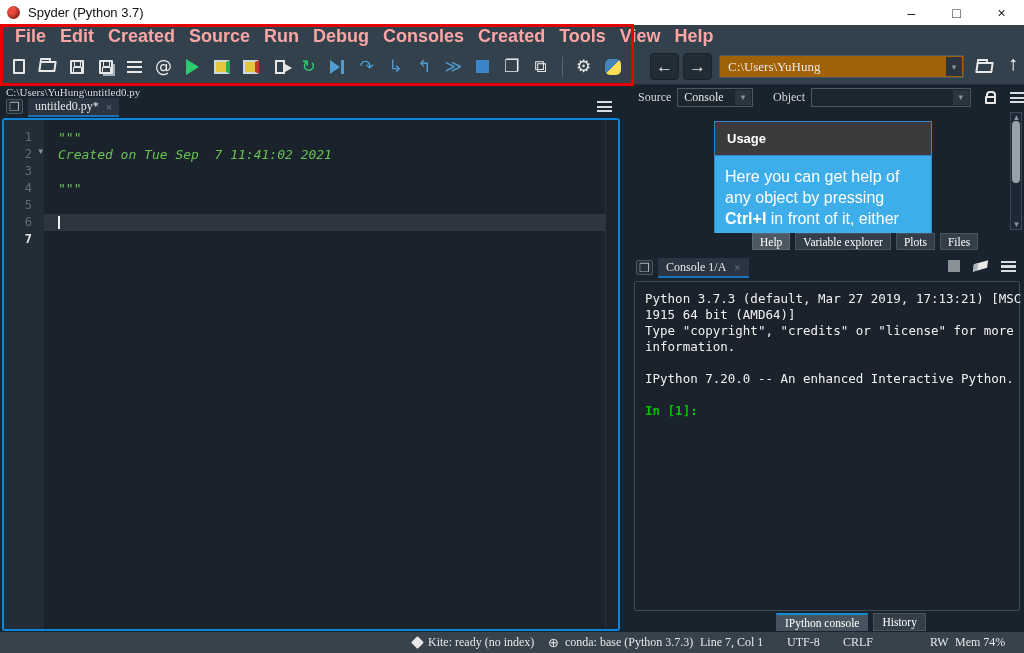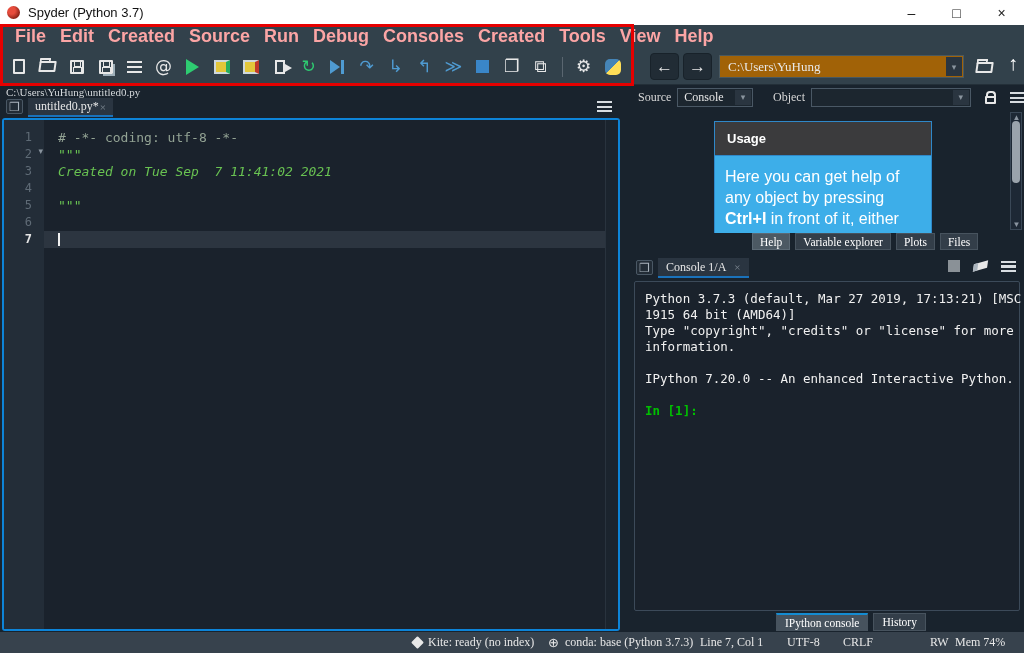--- a/index.html
+++ b/index.html
@@ -70,21 +70,21 @@
               pointer-events:none;z-index:50;}
 
   
   #editor-pane{position:absolute;left:2px;top:85px;width:620px;height:547px;}
   .breadcrumb{color:#d4d8db;font-family:"Liberation Serif",serif;font-size:11px;padding:1px 0 0 4px;height:13px;}
   .edit-tabrow{position:relative;height:19px;}
   .tabbtn{position:absolute;left:4px;top:1px;width:17px;height:15px;border:1px solid #4a5865;border-radius:2px;
           display:flex;align-items:center;justify-content:center;background:#222c36;}
   .edit-tab{position:absolute;left:26px;top:0;height:19px;background:#2a3541;border-bottom:2px solid #1A72BB;
             color:#e8e8e8;font-family:"Liberation Serif",serif;font-size:12px;display:flex;align-items:center;
-            padding:0 7px;gap:1px;}
+            padding:0 7px;gap:7px;}
   .tab-close{color:#7b8690;font-size:11px;}
   .pane-menu{position:absolute;right:10px;top:3px;}
   #editor-box{position:absolute;left:0;top:33px;width:618px;height:513px;background:#1a222c;
               border:2px solid #0d84d8;border-radius:3px;display:flex;}
   #gutter{width:40px;background:#232d38;padding-top:9px;position:relative;}
   .lnum{height:17px;line-height:17px;text-align:right;padding-right:12px;color:#5f6b76;
         font-family:"DejaVu Sans Mono",monospace;font-size:12px;}
   .lnum.cur{color:#e4e4e4;font-weight:bold;}
   .fold{position:absolute;right:1px;top:26px;color:#8a949e;font-size:9px;}
   #code{flex:1;padding-top:9px;position:relative;font-family:"DejaVu Sans Mono",monospace;font-size:13px;}
@@ -273,21 +273,20 @@
         <span class="fold">▾</span>
       <div class="lnum">1</div>
           <div class="lnum">2</div>
           <div class="lnum">3</div>
           <div class="lnum">4</div>
           <div class="lnum">5</div>
           <div class="lnum">6</div>
           <div class="lnum cur">7</div>
         </div>
       <div id="code">
-          <div class="cline comment"># -*- coding: utf-8 -*-</div>
           <div class="cline string">"""</div>
           <div class="cline string-italic">Created on Tue Sep  7 11:41:02 2021</div>
           <div class="cline plain"></div>
           <div class="cline string">"""</div>
           <div class="cline plain"></div>
           <div class="cline current"><span class="caret"></span></div>
         </div>
       <div id="ed-scroll"></div>
     </div>
   </div>

